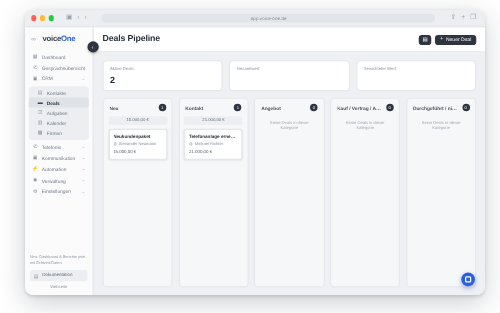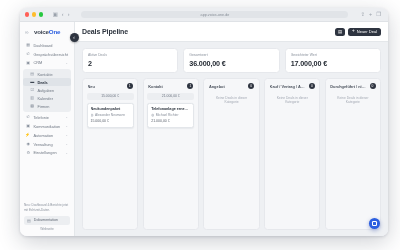--- a/index.html
+++ b/index.html
@@ -490,25 +490,23 @@
           </div>
         </div>
 
         <div class="stats">
           <div class="stat-card">
             <div class="stat-label">Aktive Deals</div>
             <div class="stat-value">2</div>
           </div>
           <div class="stat-card">
             <div class="stat-label">Gesamtwert</div>
-            <div class="stat-value">36.000,00 €</div>
           </div>
           <div class="stat-card">
             <div class="stat-label">Gewichteter Wert</div>
-            <div class="stat-value">17.000,00 €</div>
           </div>
         </div>
 
         <div class="board">
 
           <div class="column">
             <div class="col-head">
               <span class="col-title">Neu</span>
               <span class="col-count">1</span>
             </div>

